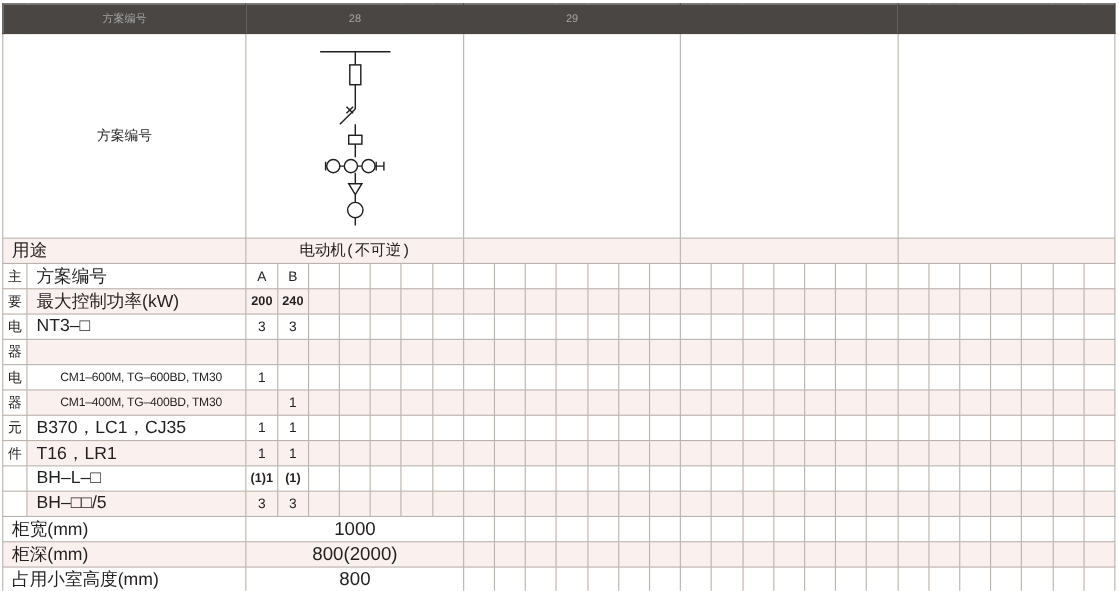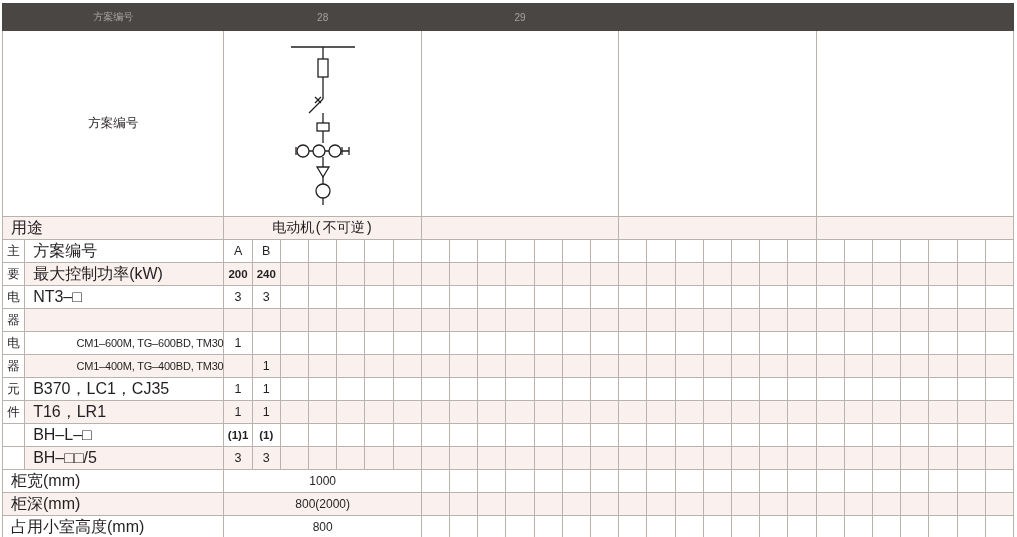--- a/index.html
+++ b/index.html
@@ -4,25 +4,25 @@
 <style>
   html,body{margin:0;padding:0;background:#ffffff;}
   body{font-family:"Liberation Sans","DejaVu Sans",sans-serif;color:#231f20;}
   #sheet{position:relative;width:1017px;height:537px;overflow:hidden;}
   table{border-collapse:collapse;table-layout:fixed;width:1012px;margin-left:2px;margin-top:3px;}
   td{border:1px solid #b9b2ad;font-size:12.5px;text-align:center;vertical-align:middle;padding:0;height:22px;}
   .hdr{background:#494644;color:#a3a3a3;font-size:10px;height:26px;border:1px solid #494644;margin-left:40px;}
   .rowA{background:#ffffff;}
   .rowB{background:#faf0ee;}
   .lbl{text-align:left;padding-left:8px;font-size:16px;}
-  .lbl-small{text-align:right;padding-left:8px;font-size:11px;letter-spacing:-0.2px;}
+  .lbl-small{text-align:center;padding-left:8px;font-size:11px;letter-spacing:-0.2px;}
   .sidecell{font-size:12.5px;background:#ffffff;}
   .diagram-cell{height:185px;background:#ffffff;}
   .purpose{font-size:14px;font-family:Liberation Mono, monospace;}
-  .mid{font-size:12px;}
+  .mid{font-size:17px;}
   .vlabel{width:22px;}
   .tiny{font-size:11.5px;font-weight:bold;}
   svg{display:block;margin:0 auto;}
 </style>
 </head>
 <body>
 
 <div id="sheet">
 <table>
   <colgroup>

